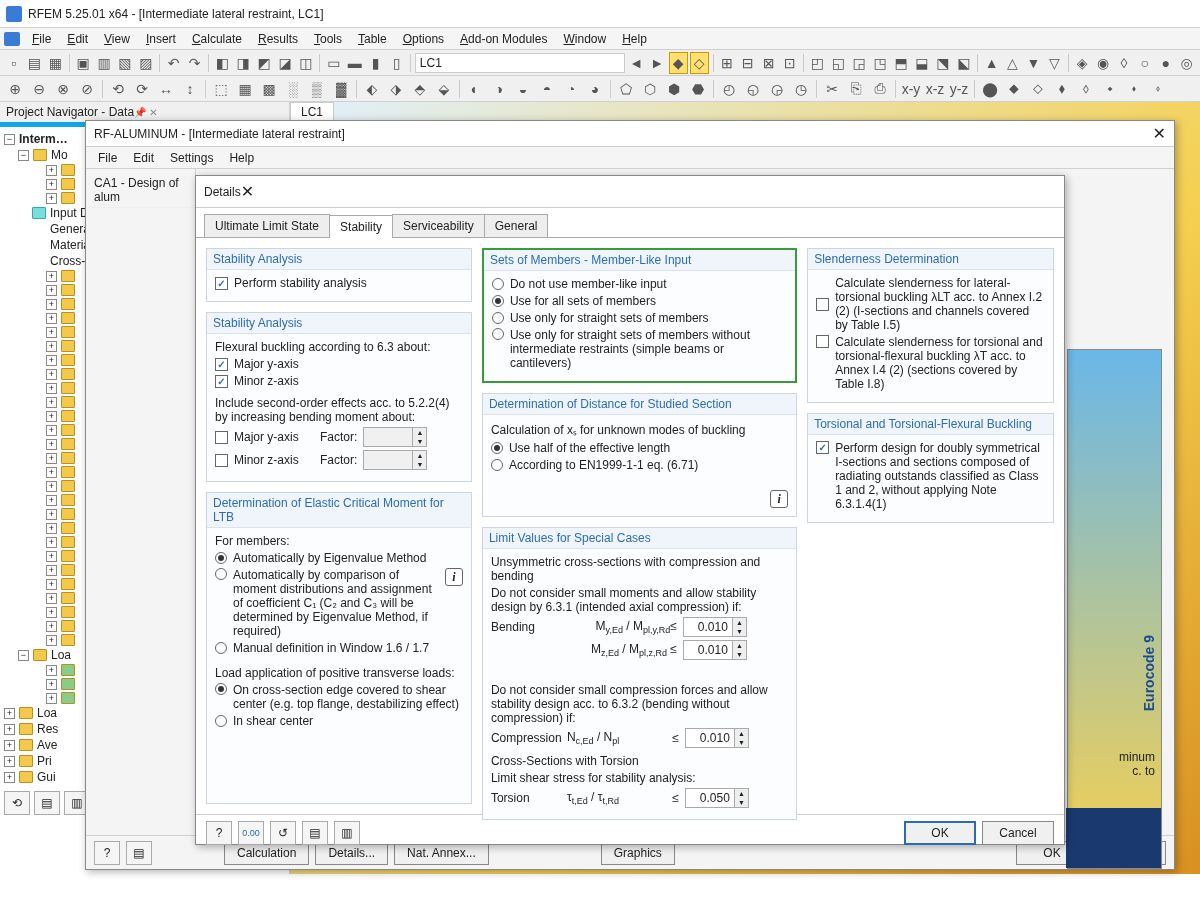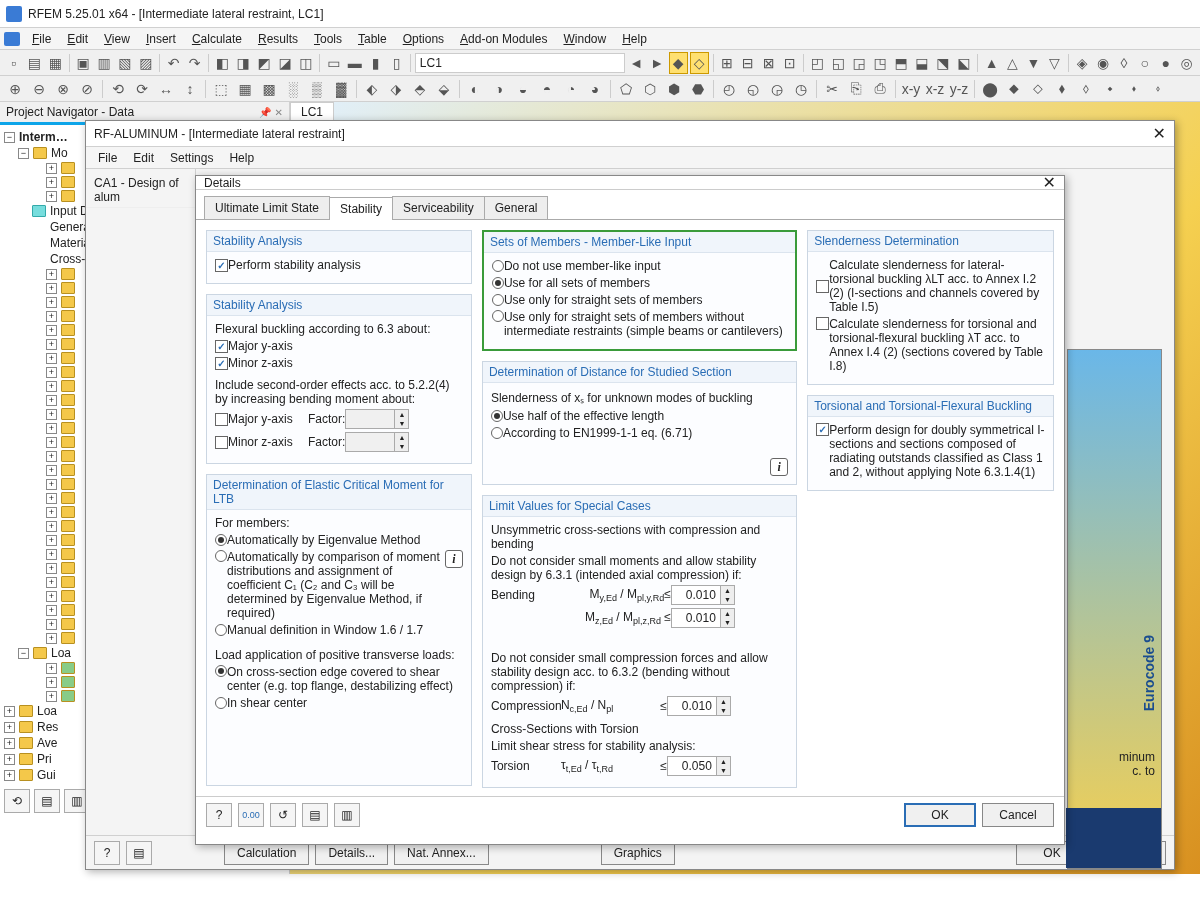--- a/index.html
+++ b/index.html
@@ -8,21 +8,21 @@
 .app-icon{width:16px;height:16px;background:#3a7bd5;border-radius:2px;display:inline-block}
 .menubar{height:22px;background:#f5f5f5;display:flex;align-items:center;padding:0 4px;border-bottom:1px solid #d0d0d0}
 .menubar span{padding:2px 8px;cursor:default}
 .menubar span:first-letter{text-decoration:underline}
 .toolbar{height:26px;background:#f0f0f0;border-bottom:1px solid #d0d0d0;display:flex;align-items:center;padding:0 4px;gap:2px;overflow:hidden}
 .tbtn{width:22px;height:22px;border:1px solid transparent;display:flex;align-items:center;justify-content:center;font-size:14px;color:#555}
 .tsep{width:1px;height:18px;background:#ccc;margin:0 2px}
 .combo{height:20px;border:1px solid #ccc;background:#fff;padding:0 4px;min-width:210px;display:flex;align-items:center}
 .main{display:flex;height:calc(100% - 28px - 22px - 26px - 26px - 26px)}
 .nav{width:290px;border-right:1px solid #d0d0d0;background:#fff;overflow:auto;font-size:12px}
-.nav-title{background:#f0f0f0;border-bottom:3px solid #0ea5e9;padding:3px 6px;display:flex;align-items:center;justify-content:space-between}
+.nav-title{background:#f0f0f0;border-bottom:5px solid #0ea5e9;padding:3px 6px;display:flex;align-items:center;}
 .pin{font-size:10px;color:#888}
 .tree{padding:4px}
 .tree-item{display:flex;align-items:center;gap:4px;padding:1px 0;white-space:nowrap}
 .expander{width:11px;height:11px;border:1px solid #888;display:inline-flex;align-items:center;justify-content:center;font-size:9px;line-height:1;background:#fff}
 .folder{width:14px;height:12px;background:#f4c84a;border:1px solid #b89020;border-radius:1px;display:inline-block}
 .folder.cyan{background:#7dd;border-color:#3aa}
 .rightarea{flex:1;background:linear-gradient(135deg,#e0f0ff 0%,#f5d050 60%,#d89020 100%);position:relative}
 .doc-tab{position:absolute;top:0;left:0;background:#fff;border:1px solid #ccc;padding:2px 10px}
 
 .modal{position:absolute;background:#f4f4f4;border:1px solid #888;box-shadow:2px 2px 8px rgba(0,0,0,.3)}
@@ -33,31 +33,31 @@
 .modal-body{display:flex;height:calc(100% - 26px - 22px - 34px)}
 .modal-left{width:110px;border-right:1px solid #d0d0d0;padding:4px 0}
 .modal-left .tab{padding:3px 8px;border-bottom:1px solid #eee}
 .modal-right{flex:1;position:relative}
 .modal-footer{height:34px;border-top:1px solid #d0d0d0;display:flex;align-items:center;padding:0 8px;gap:6px}
 .btn{min-width:72px;height:24px;border:1px solid #888;background:#f0f0f0;padding:0 12px;display:inline-flex;align-items:center;justify-content:center}
 .btn.primary{border:2px solid #2a6db5}
 .sidepanel{position:absolute;right:12px;top:180px;width:95px;height:520px}
 
 .details-modal{top:175px;left:195px;width:870px;height:670px;background:#fff}
-.details-title{height:14px;display:flex;align-items:center;justify-content:space-between;padding:0 8px;border-bottom:1px solid #ccc}
+.details-title{height:32px;display:flex;align-items:center;justify-content:flex-start;padding:0 8px;border-bottom:1px solid #ccc}
 .tabstrip{height:26px;display:flex;align-items:flex-end;padding:0 8px;gap:0;border-bottom:1px solid #aaa;margin-top:4px}
 .tabstrip .tab{padding:4px 10px;border:1px solid #aaa;border-bottom:none;background:#eee;margin-right:-1px;position:relative}
 .tabstrip .tab.active{background:#fff;top:1px}
 .panels{display:flex;gap:10px;padding:10px;height:calc(100% - 26px - 30px - 36px)}
 .col{display:flex;flex-direction:column;gap:10px}
 .col1{width:280px}.col2{width:332px}.col3{width:260px}
 .group{border:1px solid #cbd6e2;background:#fcfdff;padding:6px 8px 8px}
 .group.highlight{border:2px solid #3a9b3a}
 .group-title{color:#2a6db5;font-weight:normal;margin:-6px -8px 6px;padding:3px 6px;background:#f0f5fb;border-bottom:1px solid #dbe4ee}
-.row{display:flex;align-items:center;gap:0;margin:3px 0}
+.row{display:flex;align-items:center;gap:6px;margin:3px 0}
 .chk{width:13px;height:13px;border:1px solid #666;display:inline-flex;align-items:center;justify-content:center;font-size:10px;background:#fff}
 .chk.checked::after{content:"✓";color:#2a6db5;font-weight:bold}
 .radio{width:12px;height:12px;border:1px solid #666;border-radius:50%;display:inline-flex;align-items:center;justify-content:center;background:#fff}
 .radio.checked::after{content:"";width:6px;height:6px;background:#333;border-radius:50%}
 .lbl{flex:1}
 .spin{display:inline-flex;align-items:center;border:1px solid #aaa;background:#fff;height:20px}
 .spin input{border:none;width:48px;text-align:right;padding:0 4px;font-size:12px}
 .spin .arrows{width:14px;display:flex;flex-direction:column;border-left:1px solid #aaa}
 .spin .arrows span{height:9px;font-size:7px;text-align:center;line-height:9px;background:#eee}
 .disabled{color:#999}
@@ -575,21 +575,21 @@
             <span class="lbl">Use only for straight sets of members</span>
           </div>
         <div class="row" style="align-items:flex-start">
             <span class="radio"></span>
             <span class="lbl">Use only for straight sets of members without intermediate restraints (simple beams or cantilevers)</span>
           </div>
       </div>
       <div class="group">
         <div class="group-title">Determination of Distance for Studied Section</div>
         <div class="row">
-            <span class="lbl">Slenderness of xₛ for unknown modes of buckling</span>
+            <span class="lbl">Calculation of xₛ for unknown modes of buckling</span>
           </div>
         <div class="row">
             <span class="radio checked"></span>
             <span class="lbl">Use half of the effective length</span>
           </div>
         <div class="row">
             <span class="radio"></span>
             <span class="lbl">According to EN1999-1-1 eq. (6.71)</span>
           </div>
         <div style="text-align:right;margin-top:18px"><span class="info-icon">i</span></div>

